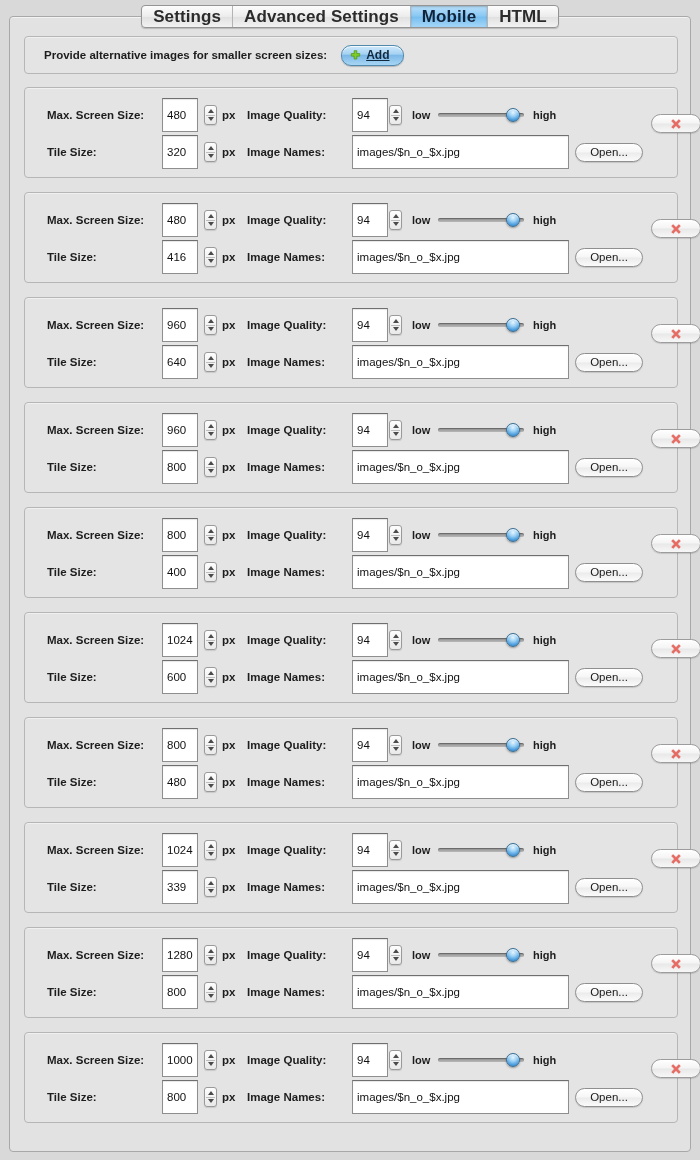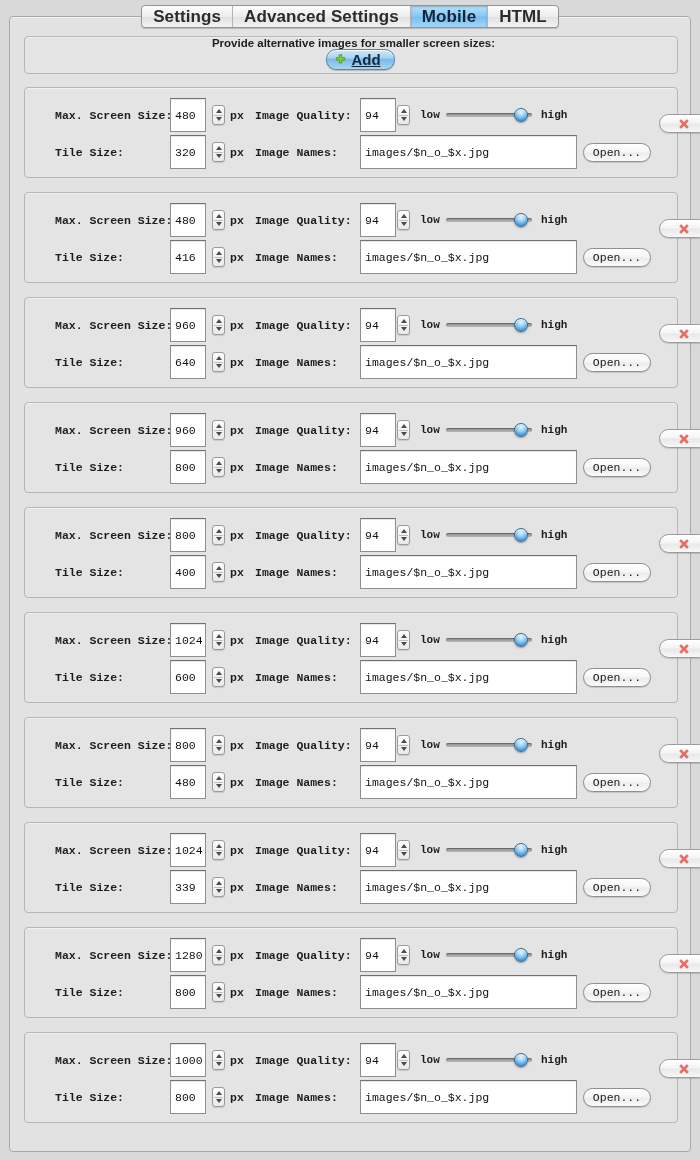--- a/index.html
+++ b/index.html
@@ -82,67 +82,65 @@
     height: 38px;
     border: 1px solid #b6b6b6;
     border-radius: 4px;
     background: #e4e4e4;
     box-sizing: border-box;
     display: flex;
     align-items: center;
     padding-left: 19px;
     margin-bottom: 13px;
     box-shadow: inset 0 1px 0 #f0f0f0;
-    flex-direction: column;
   }
   .header-label {
     font-size: 11.5px;
     font-weight: bold;
     color: #1d1d1d;
     margin-right: 14px;
   }
   .add-btn {
     display: inline-flex;
     align-items: center;
     gap: 5px;
     height: 19px;
     padding: 0 13px 0 8px;
     border: 1px solid #5289ad;
     border-radius: 10px;
     background: linear-gradient(to bottom, #cfe9fb 0%, #a6d2f2 42%, #7db9e8 50%, #a8d6f4 100%);
     box-shadow: inset 0 1px 0 rgba(255,255,255,0.75), 0 1px 1px rgba(0,0,0,0.2);
     cursor: default;
   }
   .add-btn .label {
-    font-size: 15px;
+    font-size: 12px;
     font-weight: bold;
     color: #12293d;
     text-decoration: underline;
   }
   .plus-icon { width: 11px; height: 11px; display:block; }
 
   
   .row-panel {
     height: 91px;
     border: 1px solid #b6b6b6;
     border-radius: 4px;
     background: #e4e4e4;
     box-sizing: border-box;
     position: relative;
     margin-bottom: 14px;
     box-shadow: inset 0 1px 0 #f0f0f0;
   }
   .line {
     position: absolute;
-    left: 12px;
+    left: 4px;
     width: 100%;
     height: 22px;
     display: flex;
     align-items: center;
-    font-family: Liberation Mono, monospace;
   }
   .line.top { top: 16px; }
   .line.bottom { top: 53px; }
 
   .lbl {
     font-size: 11.5px;
     font-weight: bold;
     color: #1d1d1d;
     white-space: nowrap;
   }

